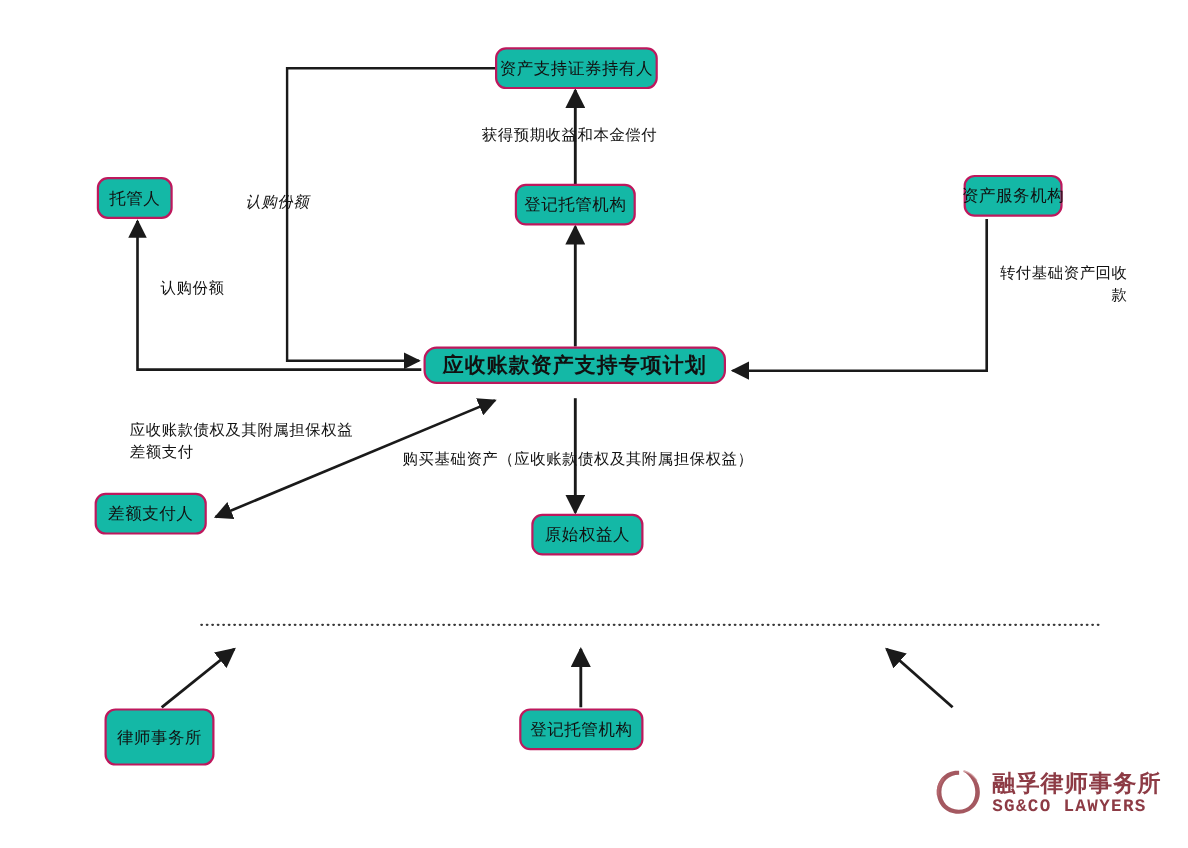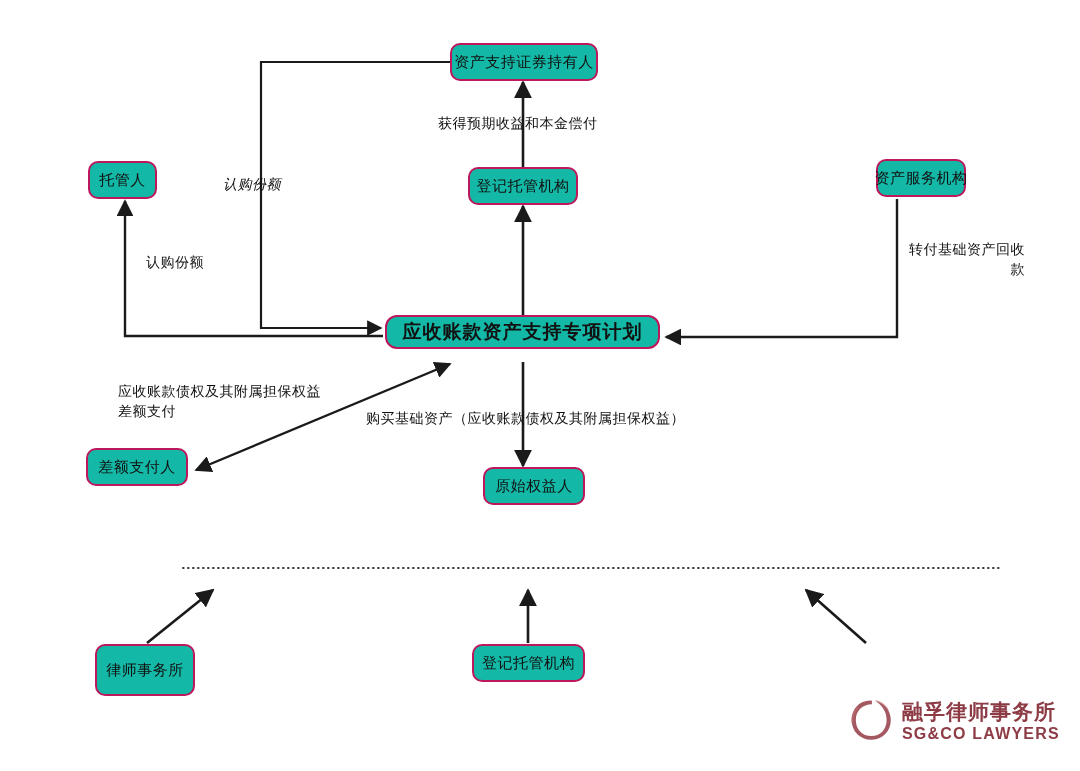--- a/index.html
+++ b/index.html
@@ -79,21 +79,21 @@
   }
   .logo-cn {
     font-family: "DejaVu Serif", "Liberation Serif", serif;
     font-size: 21px;
     font-weight: bold;
     letter-spacing: 1px;
     line-height: 24px;
     white-space: nowrap;
   }
   .logo-en {
-    font-family: Liberation Sans, sans-serif;
+    font-family: Liberation Mono, monospace;
     font-size: 16px;
     font-weight: bold;
     letter-spacing: 1.2px;
     line-height: 19px;
     white-space: nowrap;
   }
 </style>
 </head>
 <body>
 

